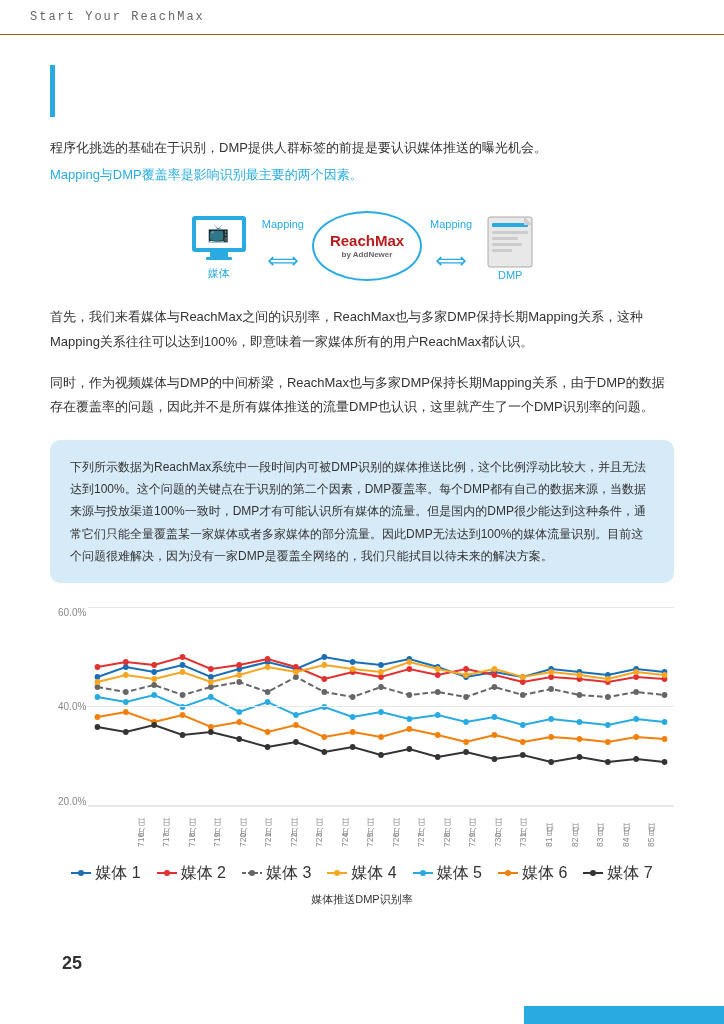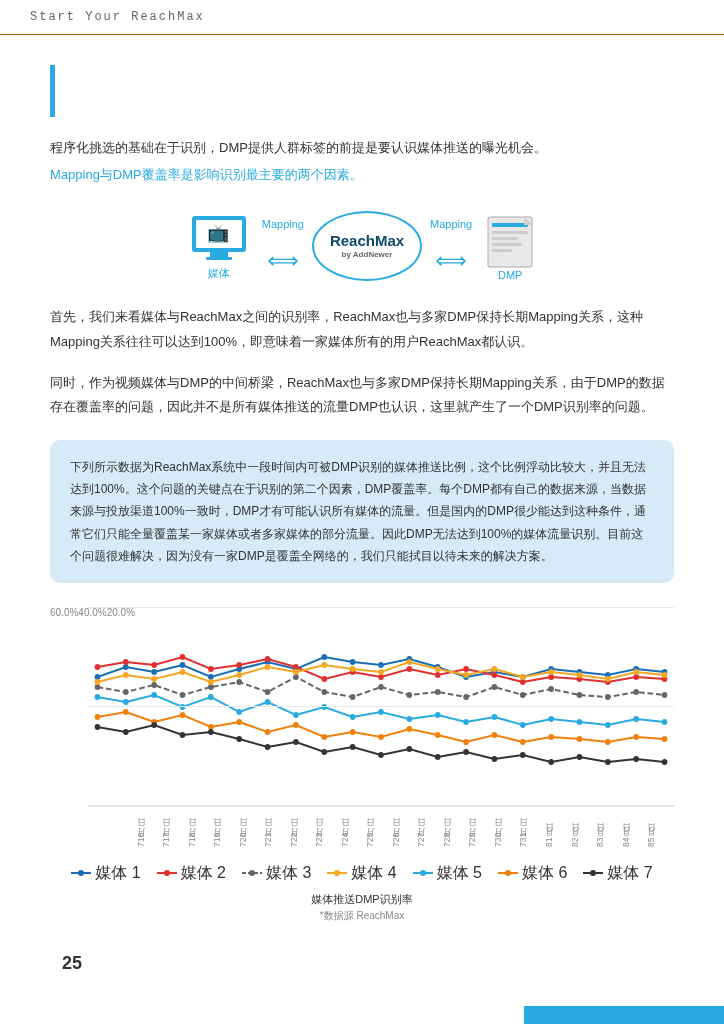--- a/index.html
+++ b/index.html
@@ -231,24 +231,25 @@
       background: #29abe2;
     }
 
     .chart-wrapper {
       position: relative;
       padding-left: 38px;
     }
 
     .y-axis-labels {
       position: absolute;
-      left: 0;
+      left: 8px;
       top: 0;
       height: 200px;
       display: flex;
+      flex-direction: column;
       justify-content: space-between;
     }
 
     .y-label {
       font-size: 10px;
       color: #888;
     }
   </style>
 </head>
 <body>
@@ -284,21 +285,21 @@
 
     <div class="arrow-container">
       <div class="mapping-label">Mapping</div>
       <div class="arrow-line">
         <span style="color:#29abe2;font-size:22px;">⟺</span>
       </div>
     </div>
 
     <div class="diagram-box">
       <div class="reachmax-logo">
-        <span style="font-size:15px;font-weight:bold;color:#0c4a6e;">ReachMax</span>
+        <span style="font-size:15px;font-weight:bold;color:#b91c1c;">ReachMax</span>
         <span class="reachmax-sub">by AddNewer</span>
       </div>
     </div>
 
     <div class="arrow-container">
       <div class="mapping-label">Mapping</div>
       <div class="arrow-line">
         <span style="color:#29abe2;font-size:22px;">⟺</span>
       </div>
     </div>
@@ -583,19 +584,18 @@
       <div class="legend-item">
         <svg width="20" height="10">
             <line x1="0" y1="5" x2="20" y2="5" stroke="#333333" stroke-width="2"></line>
             <circle cx="10" cy="5" r="3" fill="#333333"></circle>
           </svg>
         <span>媒体 7</span>
       </div>
     </div>
 
     <p class="chart-caption">媒体推送DMP识别率</p>
-    <p class="chart-caption-sub">*数据源  ReachMax</p>
   </div>
 
 </div>
 
 <div class="page-number">25</div>
 <div class="bottom-bar"></div>
 
 </body></html>

